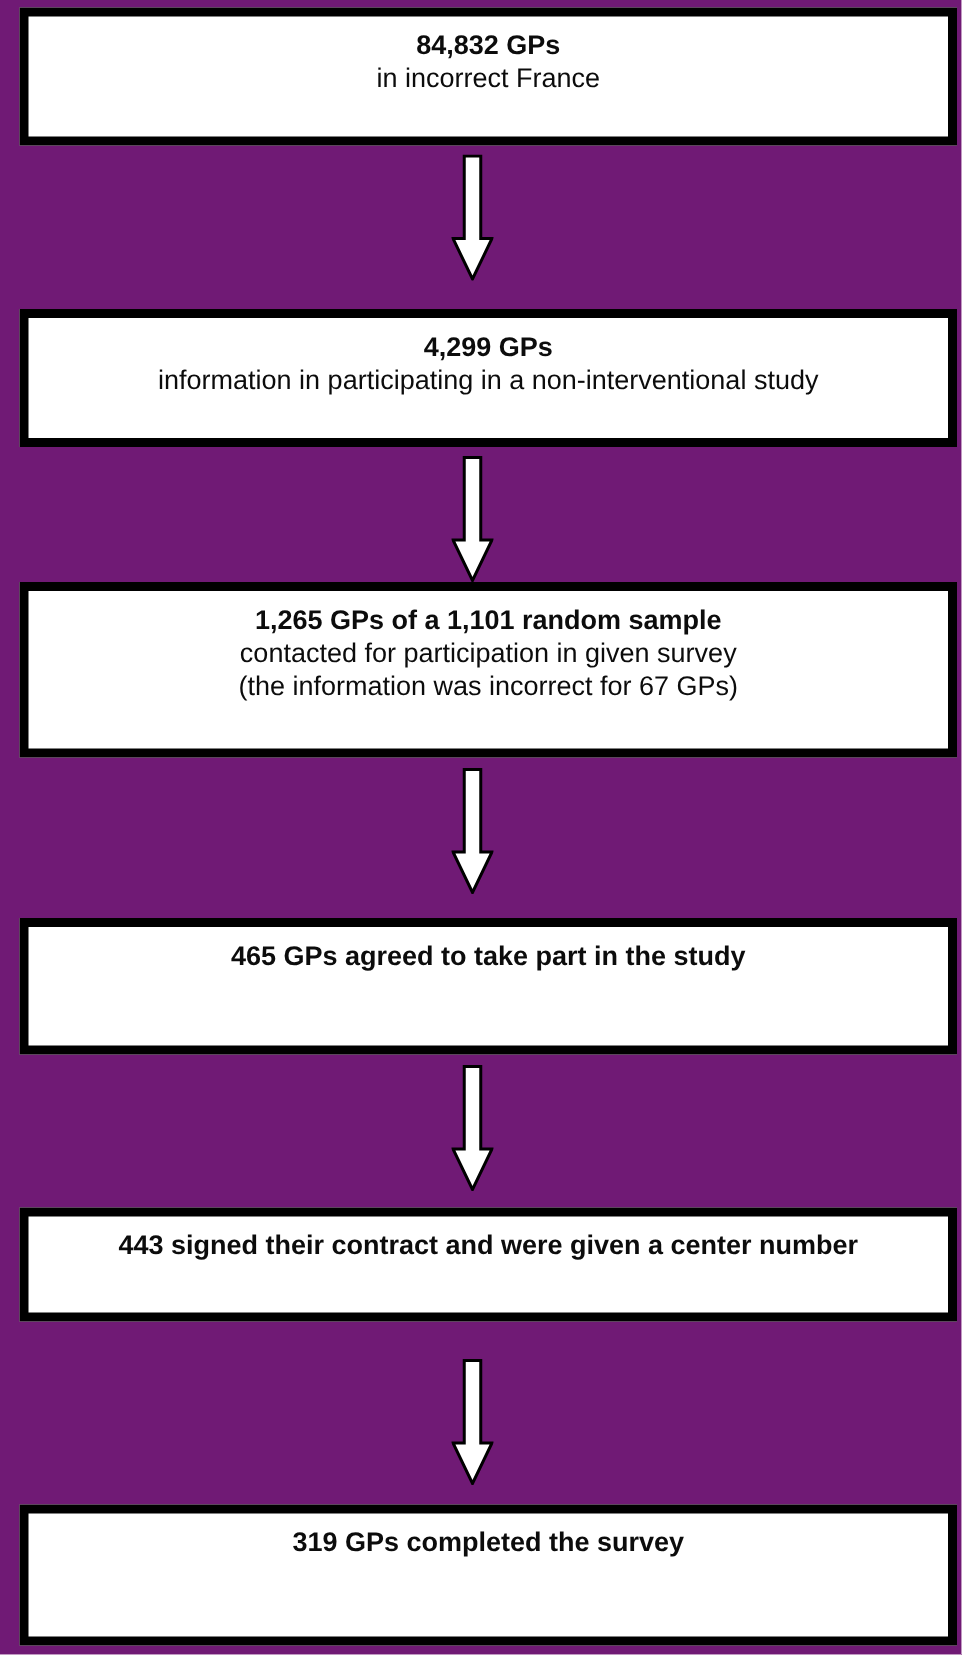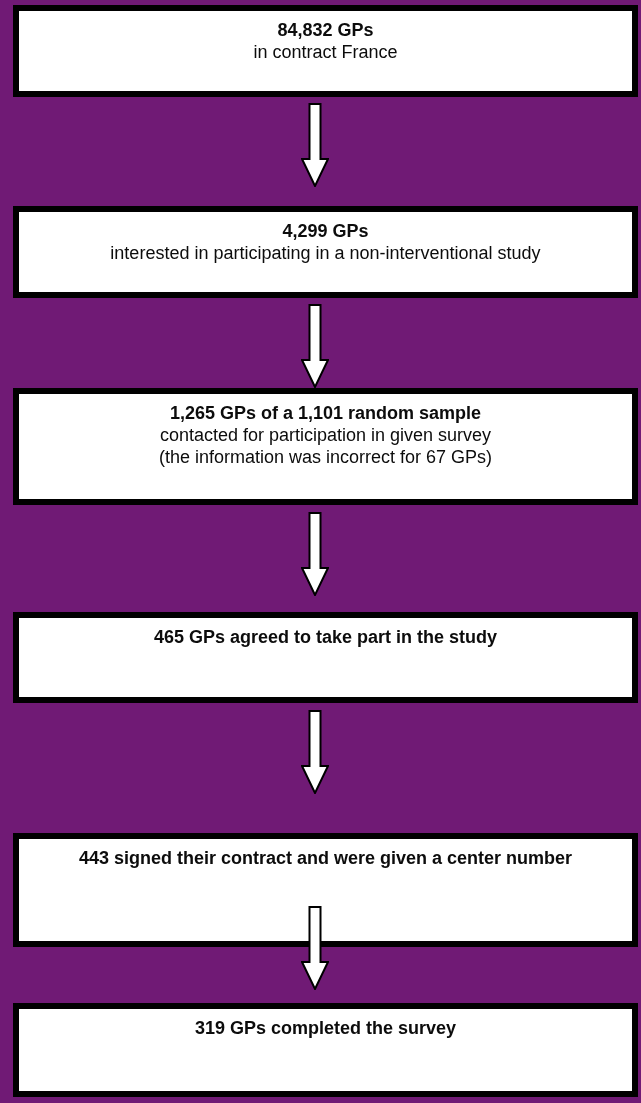--- a/index.html
+++ b/index.html
@@ -27,21 +27,21 @@
     text-align:center;
     padding:8px 55px 0 55px;
     font-size:18px;
     line-height:22px;
   }
   .flow-box .bold-line{font-weight:bold;}
   .b1{top:5px;height:92px;}
   .b2{top:206px;height:92px;}
   .b3{top:388px;height:117px;}
   .b4{top:612px;height:91px;}
-  .b5{top:805px;height:114px;margin-top:28px;}
+  .b5{top:805px;height:76px;}
   .b6{top:1003px;height:94px;text-align:center;}
   .arrow{
     position:absolute;
     left:301px;
     width:28px;height:84px;
   }
   .a1{top:103px;}
   .a2{top:304px;}
   .a3{top:512px;}
   .a4{top:710px;}
@@ -52,30 +52,30 @@
     stroke-width:2;
   }
 </style>
 </head>
 <body>
 
 <div id="canvas">
 
   <div class="flow-box b1">
     <div class="bold-line">84,832 GPs</div>
-    <div class="reg-line">in contract France</div>
+    <div class="reg-line">in incorrect France</div>
   </div>
 
   <svg class="arrow a1" viewBox="0 0 28 84" xmlns="http://www.w3.org/2000/svg">
     <path d="M8.5 1 L19.5 1 L19.5 56 L27 56 L14 83 L1 56 L8.5 56 Z"></path>
   </svg>
 
   <div class="flow-box b2">
     <div class="bold-line">4,299 GPs</div>
-    <div class="reg-line">interested in participating in a non-interventional study</div>
+    <div class="reg-line">information in participating in a non-interventional study</div>
   </div>
 
   <svg class="arrow a2" viewBox="0 0 28 84" xmlns="http://www.w3.org/2000/svg">
     <path d="M8.5 1 L19.5 1 L19.5 56 L27 56 L14 83 L1 56 L8.5 56 Z"></path>
   </svg>
 
   <div class="flow-box b3">
     <div class="bold-line">1,265 GPs of a 1,101 random sample</div>
     <div class="reg-line">contacted for participation in given survey</div>
     <div class="reg-line">(the information was incorrect for 67 GPs)</div>

